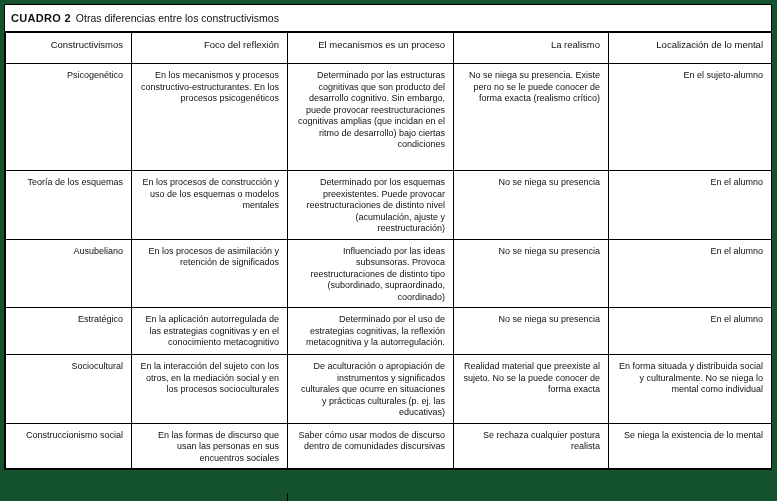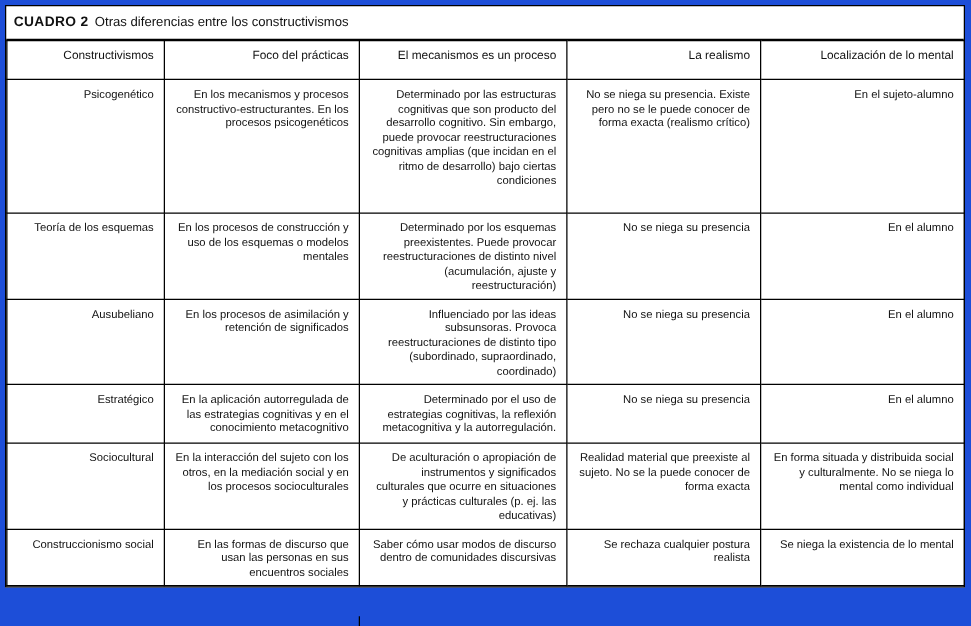--- a/index.html
+++ b/index.html
@@ -6,21 +6,21 @@
   html, body { margin: 0; padding: 0; }
   body {
     width: 777px; height: 501px;
     background: #ffffff;
     font-family: "Liberation Sans", sans-serif;
     color: #111111;
   }
   .sheet {
     position: relative;
     width: 777px; height: 501px;
-    background: #1d4ed8;
+    background: #14532d;
     overflow: hidden;
   }
   .frame {
     position: absolute;
     left: 4px; top: 4px;
     width: 768px;
     border: 1px solid #000000;
     background: #ffffff;
   }
   .caption {
@@ -84,21 +84,21 @@
       <colgroup>
         <col style="width:126px">
         <col style="width:156px">
         <col style="width:166px">
         <col style="width:155px">
         <col style="width:163px">
       </colgroup>
       <thead>
         <tr>
           <th>Constructivismos</th>
-          <th>Foco del prácticas</th>
+          <th>Foco del reflexión</th>
           <th>El mecanismos es un proceso</th>
           <th>La realismo</th>
           <th>Localización de lo mental</th>
         </tr>
       </thead>
       <tbody>
         <tr>
           <td>Psicogenético</td>
           <td>En los mecanismos y procesos constructivo-estructurantes. En los procesos psicogenéticos</td>
           <td>Determinado por las estructuras cognitivas que son producto del desarrollo cognitivo. Sin embargo, puede provocar reestructuraciones cognitivas amplias (que incidan en el ritmo de desarrollo) bajo ciertas condiciones</td>

